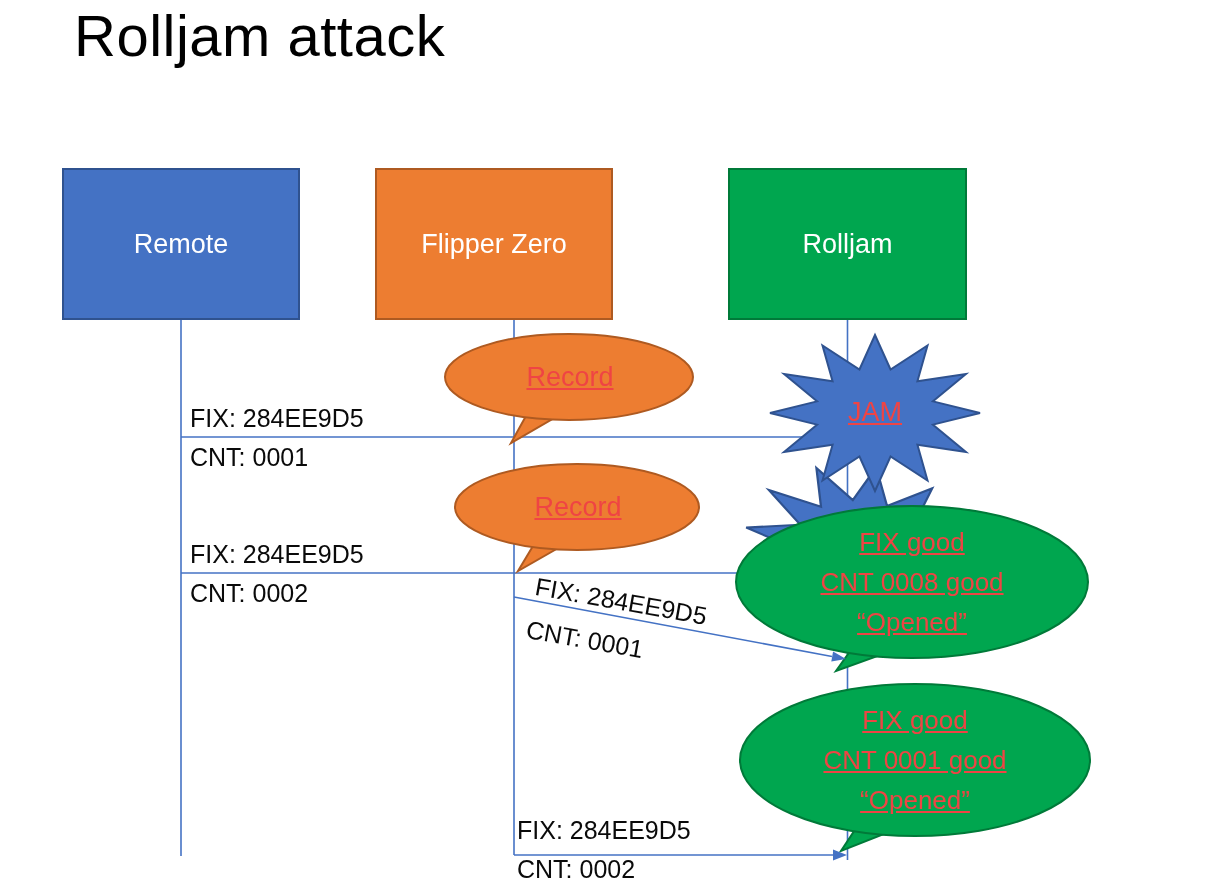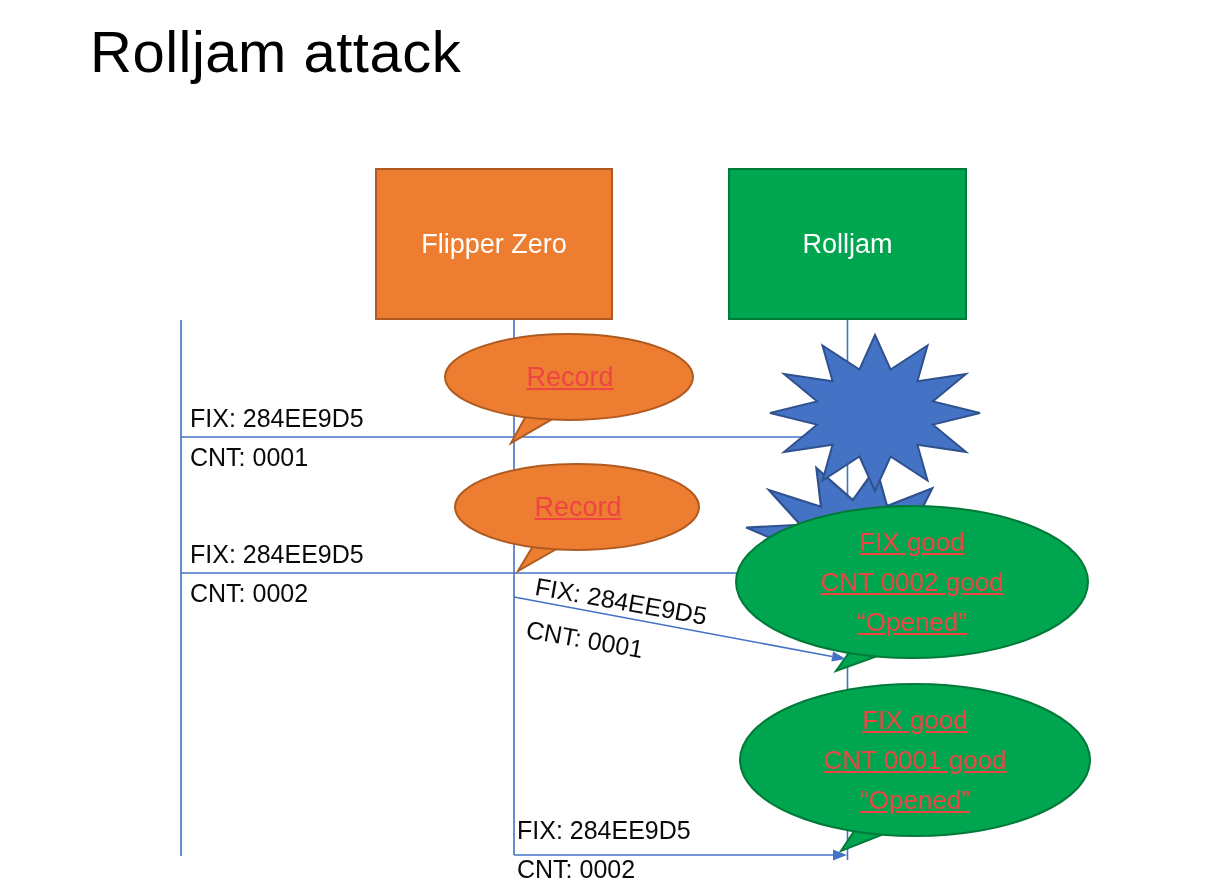--- a/index.html
+++ b/index.html
@@ -3,21 +3,21 @@
 <meta charset="utf-8">
 <style>
   html,body { margin:0; padding:0; background:#ffffff; }
   .slide {
     position:relative; width:1231px; height:892px; background:#ffffff;
     overflow:hidden; font-family:"Liberation Sans", sans-serif;
   }
   svg.layer { position:absolute; left:0; top:0; }
 
   .title {
-    position:absolute; left:74px; top:2px; margin:16px;
+    position:absolute; left:74px; top:2px; margin:0;
     font-size:58px; font-weight:400; color:#000; letter-spacing:0.5px;
     font-family:"Liberation Sans", sans-serif; white-space:nowrap;
   }
 
   .actor {
     position:absolute; top:168px; height:152px;
     display:flex; align-items:center; justify-content:center;
     color:#ffffff; font-size:27px; border:2px solid; box-sizing:border-box;
   }
   .actor-remote   { left:62px;  width:238px; background:#4472C4; border-color:#2F528F; }
@@ -84,42 +84,46 @@
     <ellipse class="orange-shape" cx="577" cy="507" rx="122" ry="43"></ellipse>
 
     <line class="lf" x1="514" y1="597" x2="832" y2="656.5"></line>
     <polygon class="head" points="846,659 831.3,661.4 833.1,651.6"></polygon>
     <line class="lf" x1="514" y1="855" x2="834" y2="855"></line>
     <polygon class="head" points="847,855 833,849.5 833,860.5"></polygon>
   </svg>
 
   <h1 class="title">Rolljam attack</h1>
 
+  <div class="actor actor-remote">
+    <span>Remote</span>
+  </div>
   <div class="actor actor-flipper">
     <span>Flipper Zero</span>
   </div>
   <div class="actor actor-receiver">
     <span>Rolljam</span>
   </div>
 
   <div class="lbl" id="m1-fix">FIX: 284EE9D5</div>
   <div class="lbl" id="m1-cnt">CNT: 0001</div>
   <div class="lbl" id="m2-fix">FIX: 284EE9D5</div>
   <div class="lbl" id="m2-cnt">CNT: 0002</div>
   <div class="lbl rot" id="m3-fix">FIX: 284EE9D5</div>
   <div class="lbl rot" id="m3-cnt">CNT: 0001</div>
   <div class="lbl" id="m4-fix">FIX: 284EE9D5</div>
   <div class="lbl" id="m4-cnt">CNT: 0002</div>
 
   <div class="bubble-lbl" id="record1-label">Record</div>
   <div class="bubble-lbl" id="record2-label">Record</div>
+  <div class="bubble-lbl" id="jam-label">JAM</div>
 
   <div class="bubble-lbl" id="green1-label">
     <span>FIX good</span>
-    <span>CNT 0002 good</span>
+    <span>CNT 0008 good</span>
     <span>“Opened”</span>
   </div>
   <div class="bubble-lbl" id="green2-label">
     <span>FIX good</span>
     <span>CNT 0001 good</span>
     <span>“Opened”</span>
   </div>
 
 </div>
 

